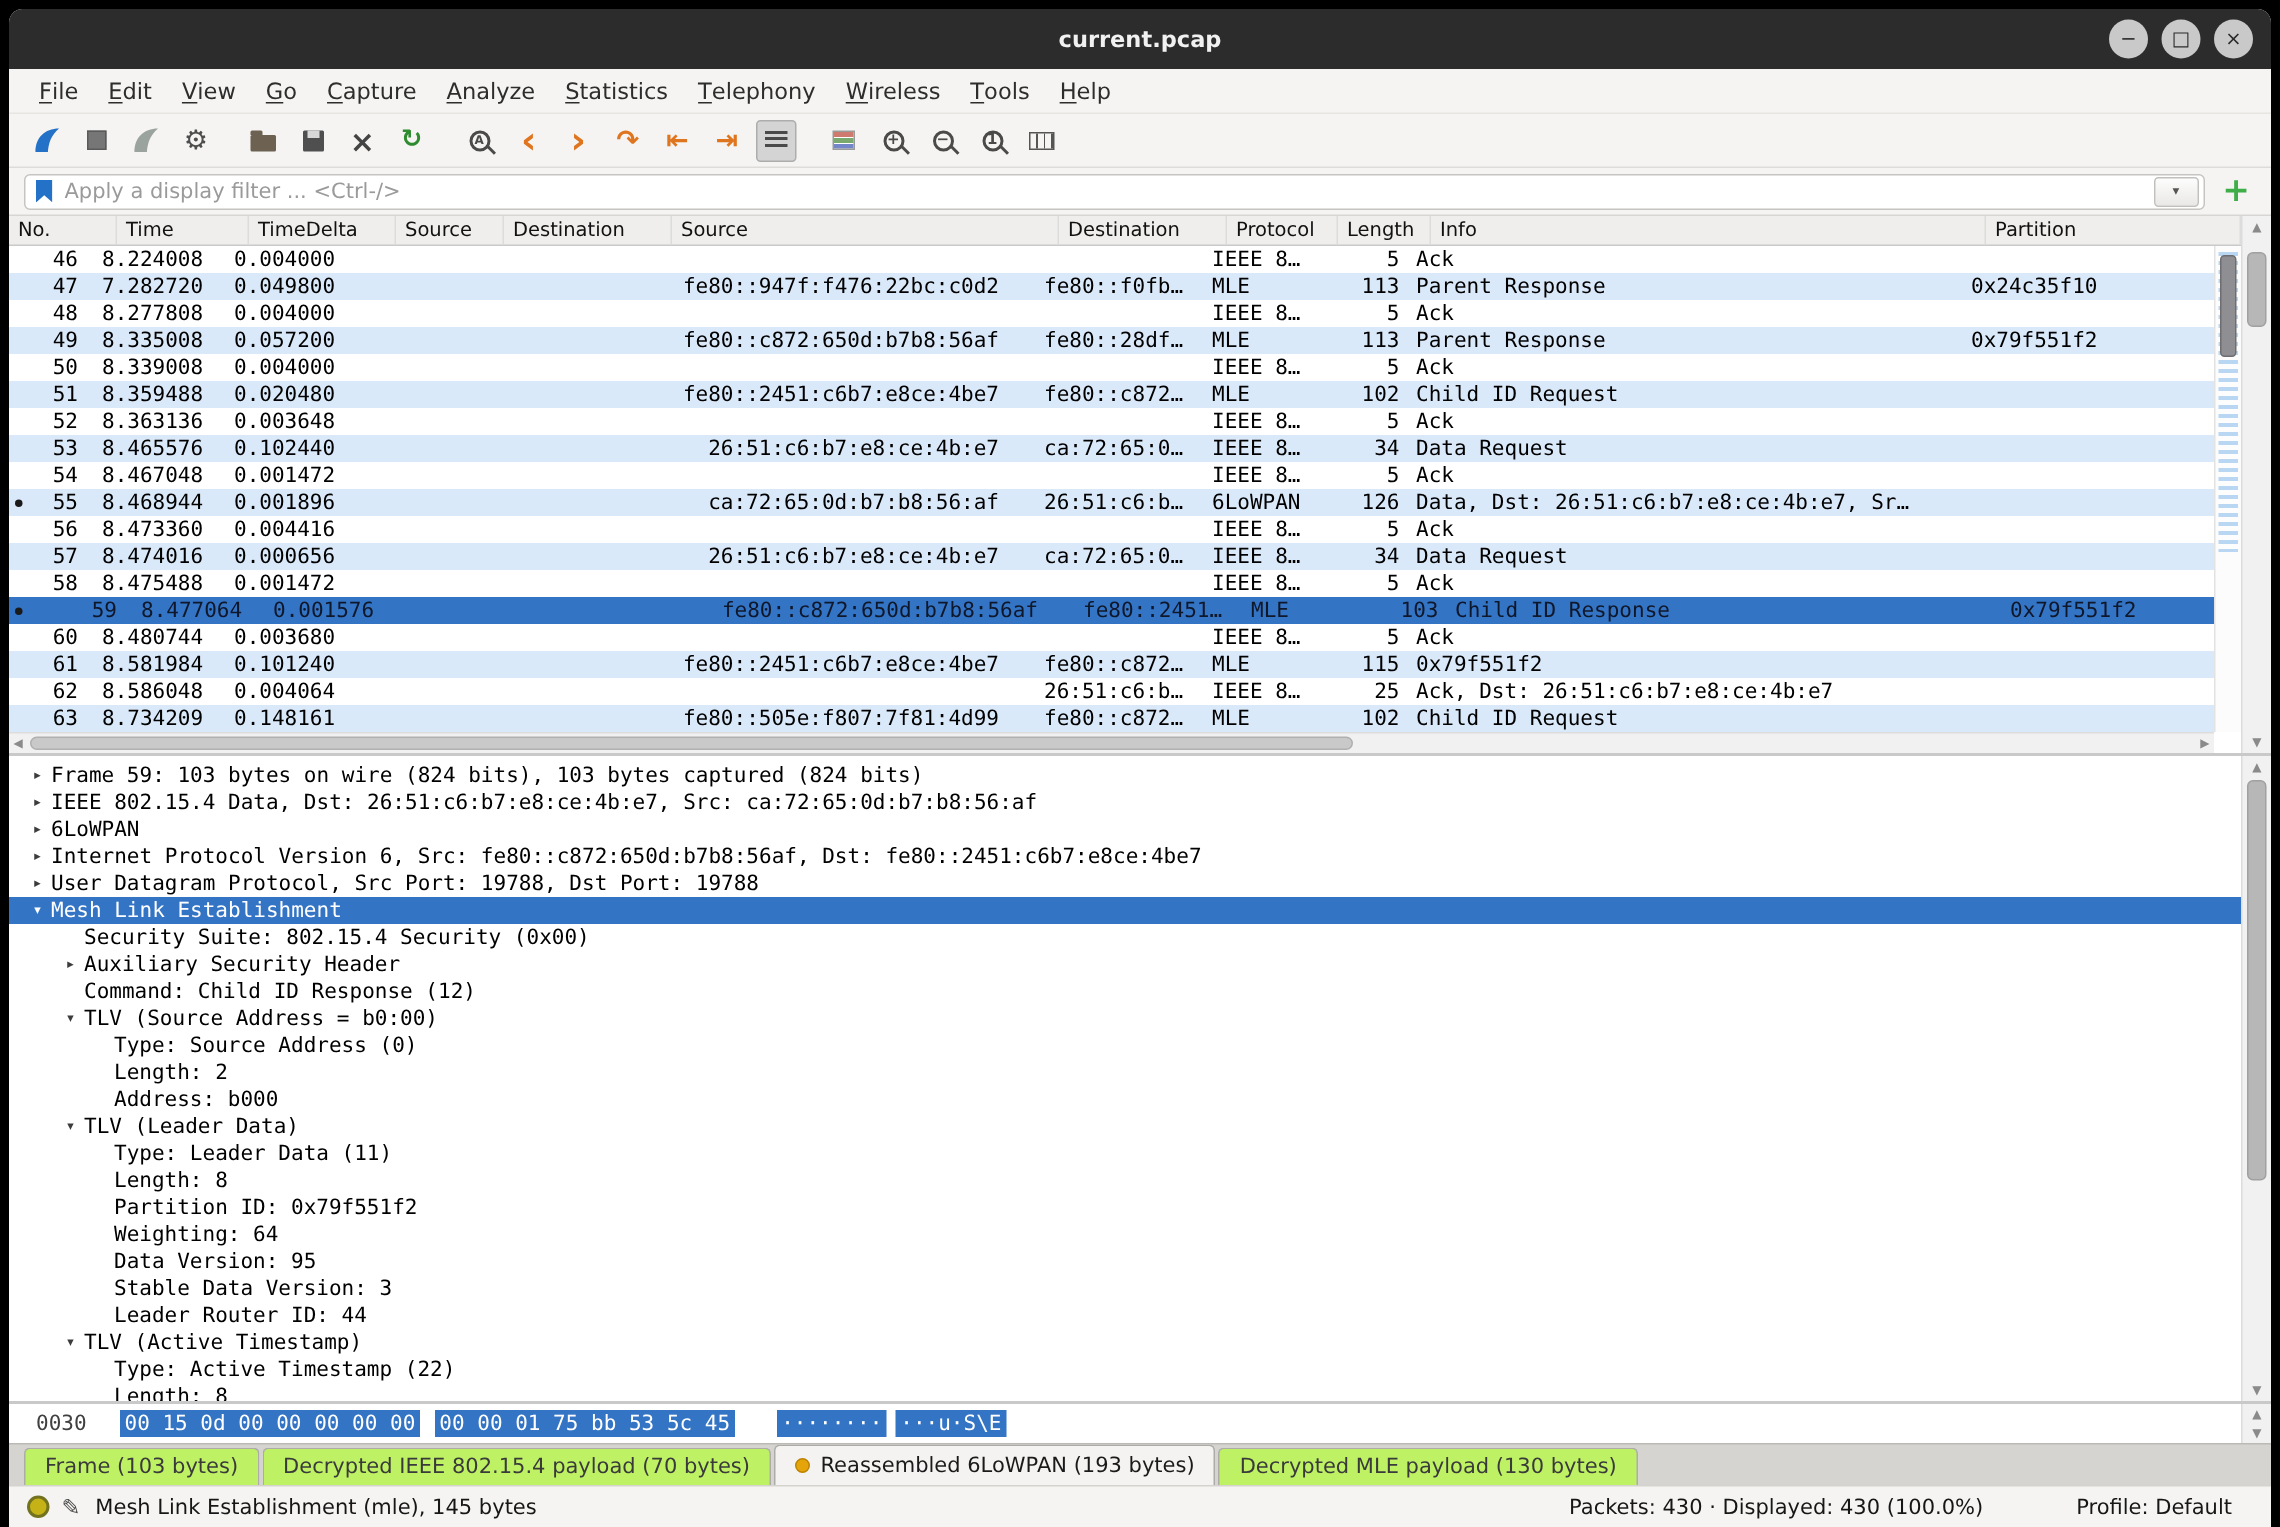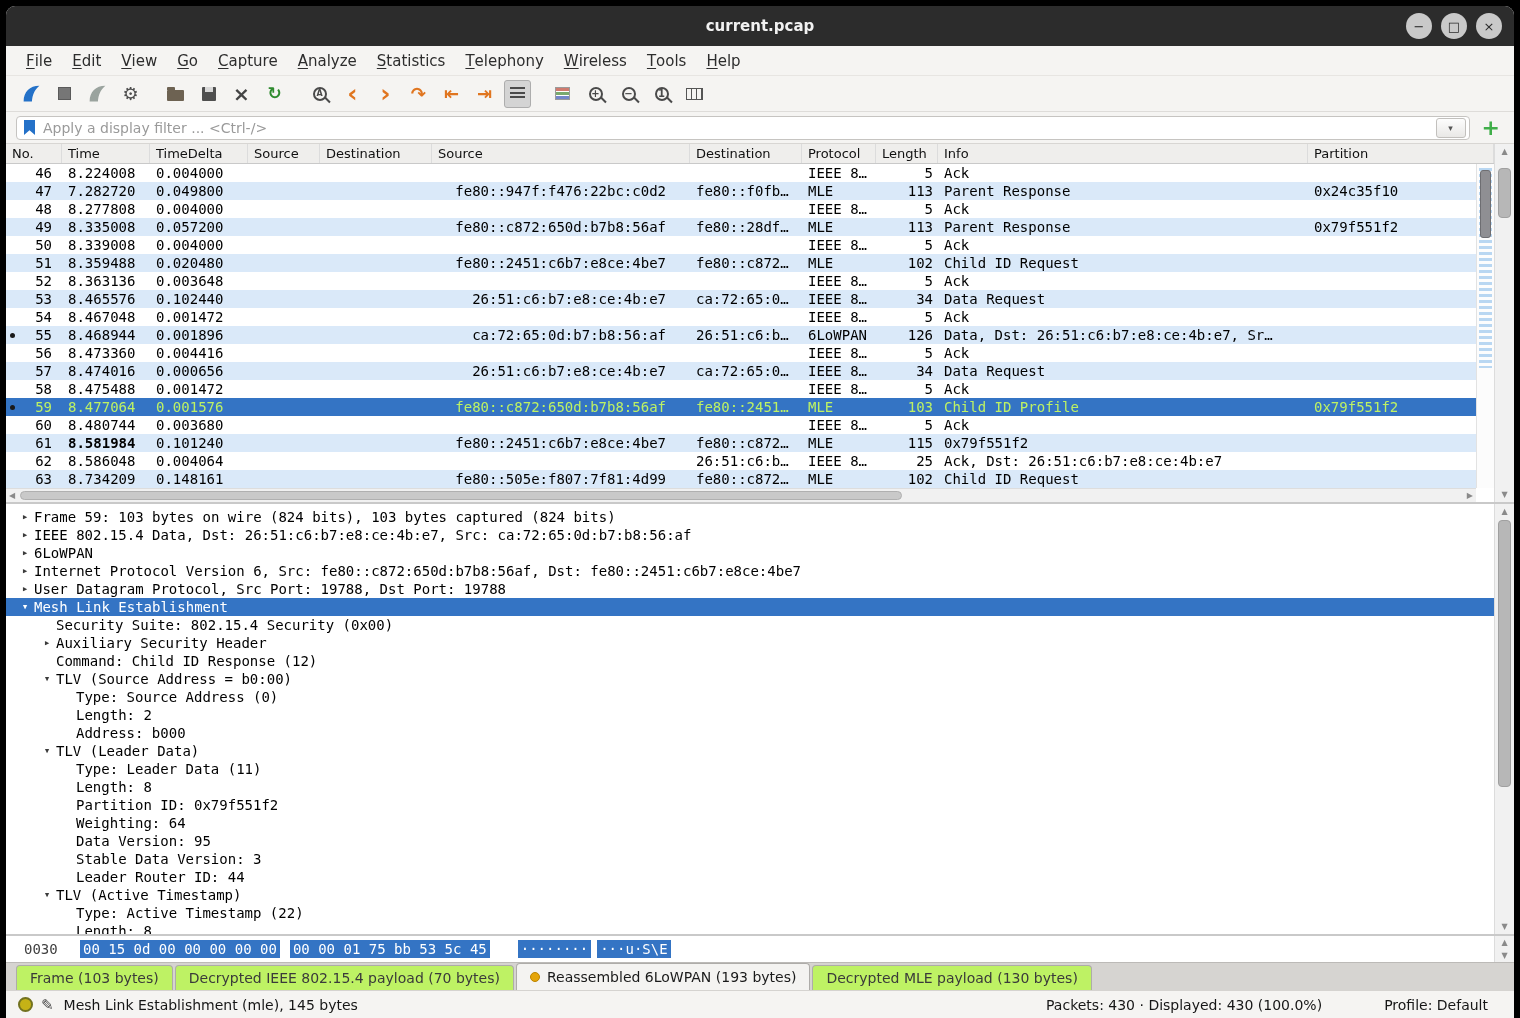--- a/index.html
+++ b/index.html
@@ -66,21 +66,21 @@
   .list-main{flex:1;position:relative;overflow:hidden;}
   .plist-header{height:20px;display:flex;background:#efeeec;border-bottom:1px solid #c9c9c9;
     font-size:13px;color:#111;}
   .hcell{height:100%;display:flex;align-items:center;padding:0 6px;border-right:1px solid #dcdcdc;
     white-space:nowrap;overflow:hidden;flex:none;}
   .hcell.flex{flex:1;}
   .plist-body{position:absolute;left:0;right:18px;top:20px;bottom:14px;overflow:hidden;
     font-family:"DejaVu Sans Mono","Liberation Mono",monospace;font-size:14px;}
   .prow{display:flex;height:18px;line-height:18px;position:relative;background:#fff;color:#000;}
   .prow.tint{background:var(--row-tint);}
-  .prow.sel{background:var(--selection);color:#bef264;}
+  .prow.sel{background:var(--selection);color:#0f172a;padding-left:26px;}
   .cell{padding:0 6px;white-space:pre;overflow:hidden;flex:none;}
   .cell.c0{text-align:right;padding-right:10px;}
   .cell.c5{text-align:right;padding-right:24px;}
   .cell.c8{text-align:right;padding-right:5px;}
   .cell.c10{flex:1;}
   .mark{position:absolute;left:4px;top:7px;width:5px;height:5px;background:#1a1a1a;border-radius:50%;}
   .minimap{position:absolute;right:0;top:20px;bottom:14px;width:18px;background:#fcfcfc;
     border-left:1px solid #e2e2e2;}
   .mm-stripes{position:absolute;left:2px;right:2px;top:4px;height:200px;
     background:repeating-linear-gradient(to bottom,#b9d7f2 0 3px,#fdfdfd 3px 6px);}
@@ -240,21 +240,21 @@
       <span class="filter-dd">
         <span class="ddarrow">▾</span>
       </span>
     </div>
     <span class="filter-add">+</span>
   </div>
 
   <div class="list-pane">
     <div class="list-main">
       <div class="plist-header">
-          <div class="hcell" style="width: 56px;">No.</div>
+          <div class="hcell" style="width: 72px;">No.</div>
           <div class="hcell" style="width: 88px;">Time</div>
           <div class="hcell" style="width: 98px;">TimeDelta</div>
           <div class="hcell" style="width: 72px;">Source</div>
           <div class="hcell" style="width: 112px;">Destination</div>
           <div class="hcell" style="width: 258px;">Source</div>
           <div class="hcell" style="width: 112px;">Destination</div>
           <div class="hcell" style="width: 74px;">Protocol</div>
           <div class="hcell" style="width: 62px;">Length</div>
           <div class="hcell" style="width: 370px;">Info</div>
           <div class="hcell flex">Partition</div>
@@ -434,39 +434,39 @@
             <span class="mark"></span>
             <div class="cell c0" style="width: 56px;">59</div>
             <div class="cell c1" style="width: 88px;">8.477064</div>
             <div class="cell c2" style="width: 98px;">0.001576</div>
             <div class="cell c3" style="width: 72px;"></div>
             <div class="cell c4" style="width: 112px;"></div>
             <div class="cell c5" style="width: 258px;">fe80::c872:650d:b7b8:56af</div>
             <div class="cell c6" style="width: 112px;">fe80::2451…</div>
             <div class="cell c7" style="width: 74px;">MLE</div>
             <div class="cell c8" style="width: 62px;">103</div>
-            <div class="cell c9" style="width: 370px;">Child ID Profile</div>
+            <div class="cell c9" style="width: 370px;">Child ID Response</div>
             <div class="cell c10">0x79f551f2</div>
           </div>
           <div class="prow">
             <div class="cell c0" style="width: 56px;">60</div>
             <div class="cell c1" style="width: 88px;">8.480744</div>
             <div class="cell c2" style="width: 98px;">0.003680</div>
             <div class="cell c3" style="width: 72px;"></div>
             <div class="cell c4" style="width: 112px;"></div>
             <div class="cell c5" style="width: 258px;"></div>
             <div class="cell c6" style="width: 112px;"></div>
             <div class="cell c7" style="width: 74px;">IEEE 8…</div>
             <div class="cell c8" style="width: 62px;">5</div>
             <div class="cell c9" style="width: 370px;">Ack</div>
             <div class="cell c10"></div>
           </div>
           <div class="prow tint">
             <div class="cell c0" style="width: 56px;">61</div>
-            <div class="cell c1" style="width: 88px; font-weight: bold;">8.581984</div>
+            <div class="cell c1" style="width: 88px;">8.581984</div>
             <div class="cell c2" style="width: 98px;">0.101240</div>
             <div class="cell c3" style="width: 72px;"></div>
             <div class="cell c4" style="width: 112px;"></div>
             <div class="cell c5" style="width: 258px;">fe80::2451:c6b7:e8ce:4be7</div>
             <div class="cell c6" style="width: 112px;">fe80::c872…</div>
             <div class="cell c7" style="width: 74px;">MLE</div>
             <div class="cell c8" style="width: 62px;">115</div>
             <div class="cell c10">0x79f551f2</div>
           </div>
           <div class="prow">

